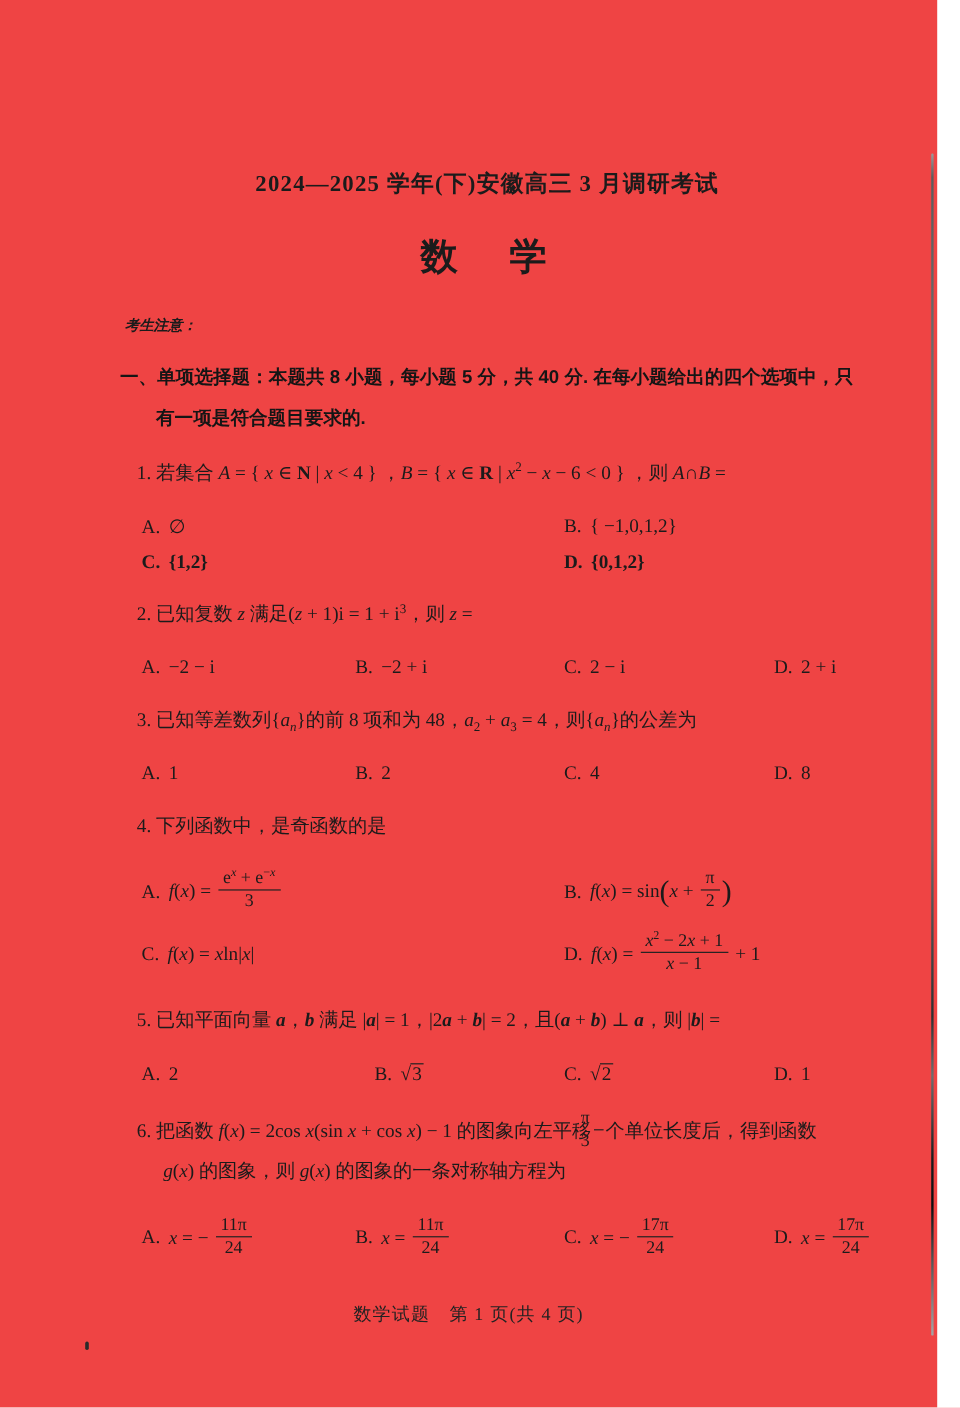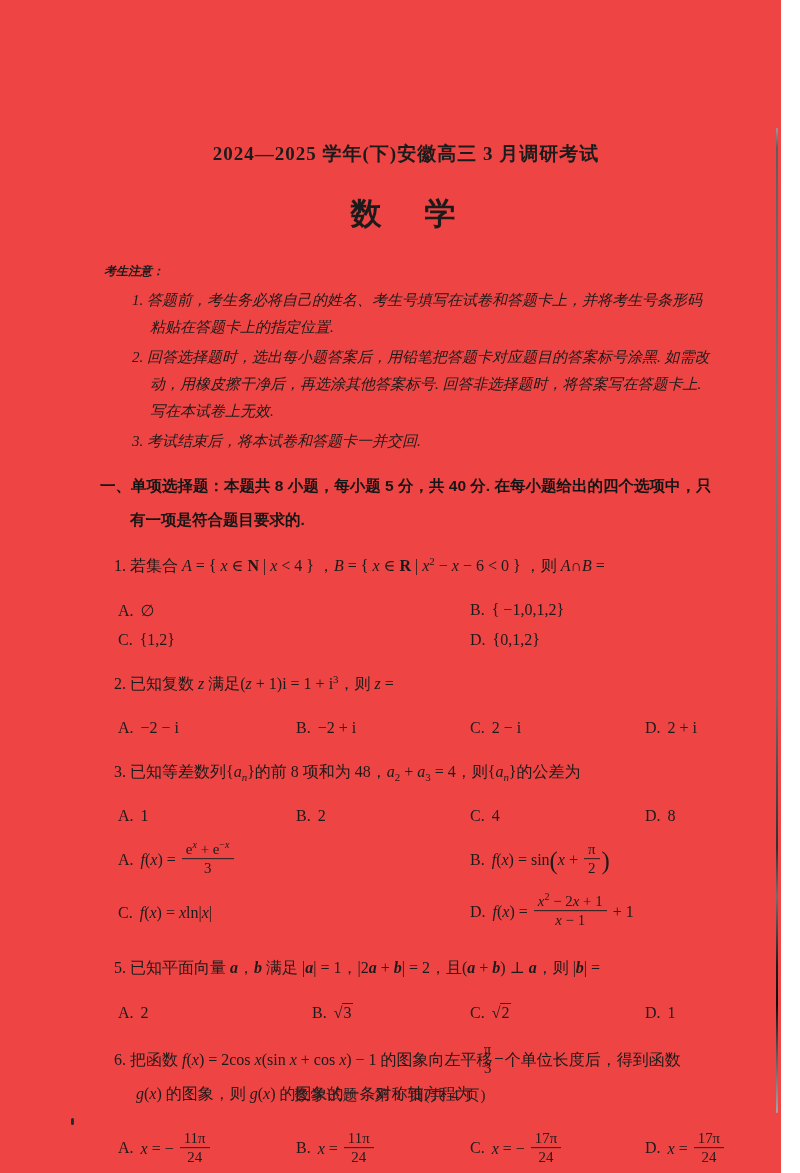--- a/index.html
+++ b/index.html
@@ -92,36 +92,31 @@
 </style>
 </head>
 <body>
 
 <div class="page">
   <div class="content">
     <h1 class="title">2024—2025 学年(下)安徽高三 3 月调研考试</h1>
     <h2 class="subject">数　学</h2>
 
     <p class="notice-head">考生注意：</p>
-    <div id="notice-items">
-        <div class="notice-item"><span class="n-num">1. </span>答题前，考生务必将自己的姓名、考生号填写在试卷和答题卡上，并将考生号条形码粘贴在答题卡上的指定位置.</div>
-        <div class="notice-item"><span class="n-num">2. </span>回答选择题时，选出每小题答案后，用铅笔把答题卡对应题目的答案标号涂黑. 如需改动，用橡皮擦干净后，再选涂其他答案标号. 回答非选择题时，将答案写在答题卡上. 写在本试卷上无效.</div>
-        <div class="notice-item"><span class="n-num">3. </span>考试结束后，将本试卷和答题卡一并交回.</div>
-      </div>
 
     <p class="section-head">一、单项选择题：本题共 8 小题，每小题 5 分，共 40 分. 在每小题给出的四个选项中，只有一项是符合题目要求的.</p>
 
     <div id="questions">
         <div class="question q1">
           <p class="stem"><span class="qnum">1.</span> 若集合 <i>A</i> = { <i>x</i> ∈ <b>N</b> | <i>x</i> &lt; 4 } ，<i>B</i> = { <i>x</i> ∈ <b>R</b> | <i>x</i><sup>2</sup> − <i>x</i> − 6 &lt; 0 } ，则 <i>A</i>∩<i>B</i> =</p>
           <div class="opt-row" style="height: 30px;">
             <span class="opt" style="left: 18px;"><span class="opt-label">A.</span>∅</span>
             <span class="opt" style="left: 370px;"><span class="opt-label">B.</span>{ −1,0,1,2}</span>
           </div>
-          <div class="opt-row" style="height: 30px;">
+          <div class="opt-row" style="height: 30px; font-weight: bold;">
             <span class="opt" style="left: 18px;"><span class="opt-label">C.</span>{1,2}</span>
             <span class="opt" style="left: 370px;"><span class="opt-label">D.</span>{0,1,2}</span>
           </div>
         </div>
         <div class="question q2">
           <p class="stem"><span class="qnum">2.</span> 已知复数 <i>z</i> 满足(<i>z</i> + 1)i = 1 + i<sup>3</sup>，则 <i>z</i> =</p>
           <div class="opt-row" style="height: 30px;">
             <span class="opt" style="left: 18px;"><span class="opt-label">A.</span>−2 − i</span>
             <span class="opt" style="left: 196px;"><span class="opt-label">B.</span>−2 + i</span>
             <span class="opt" style="left: 370px;"><span class="opt-label">C.</span>2 − i</span>
@@ -131,20 +126,21 @@
         <div class="question q3">
           <p class="stem"><span class="qnum">3.</span> 已知等差数列{<i>a<sub>n</sub></i>}的前 8 项和为 48，<i>a</i><sub>2</sub> + <i>a</i><sub>3</sub> = 4，则{<i>a<sub>n</sub></i>}的公差为</p>
           <div class="opt-row" style="height: 30px;">
             <span class="opt" style="left: 18px;"><span class="opt-label">A.</span>1</span>
             <span class="opt" style="left: 196px;"><span class="opt-label">B.</span>2</span>
             <span class="opt" style="left: 370px;"><span class="opt-label">C.</span>4</span>
             <span class="opt" style="left: 545px;"><span class="opt-label">D.</span>8</span>
           </div>
         </div>
         <div class="question q4">
+          <p class="stem"><span class="qnum">4.</span> 下列函数中，是奇函数的是</p>
           <div class="opt-row" style="height: 52px;">
             <span class="opt" style="left: 18px;"><span class="opt-label">A.</span><i>f</i>(<i>x</i>) = <span class="frac"><span class="num">e<sup><i>x</i></sup> + e<sup>−<i>x</i></sup></span><span class="den">3</span></span></span>
             <span class="opt" style="left: 370px;"><span class="opt-label">B.</span><i>f</i>(<i>x</i>) = sin<span class="bp">(</span><i>x</i> + <span class="frac"><span class="num">π</span><span class="den">2</span></span><span class="bp">)</span></span>
           </div>
           <div class="opt-row" style="height: 52px;">
             <span class="opt" style="left: 18px;"><span class="opt-label">C.</span><i>f</i>(<i>x</i>) = <i>x</i>ln|<i>x</i>|</span>
             <span class="opt" style="left: 370px;"><span class="opt-label">D.</span><i>f</i>(<i>x</i>) = <span class="frac"><span class="num"><i>x</i><sup>2</sup> − 2<i>x</i> + 1</span><span class="den"><i>x</i> − 1</span></span> + 1</span>
           </div>
         </div>
         <div class="question q5">

